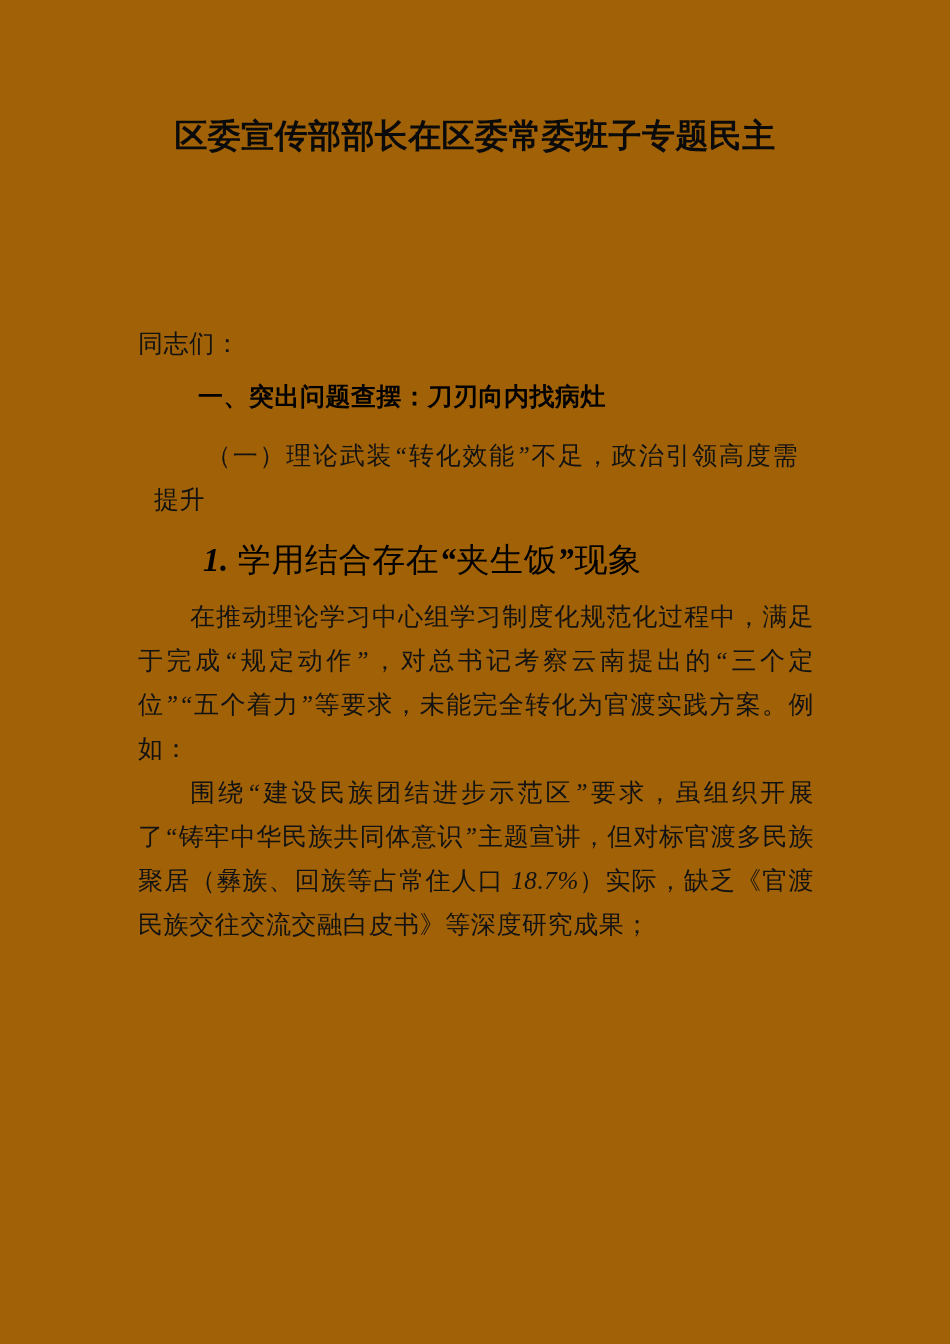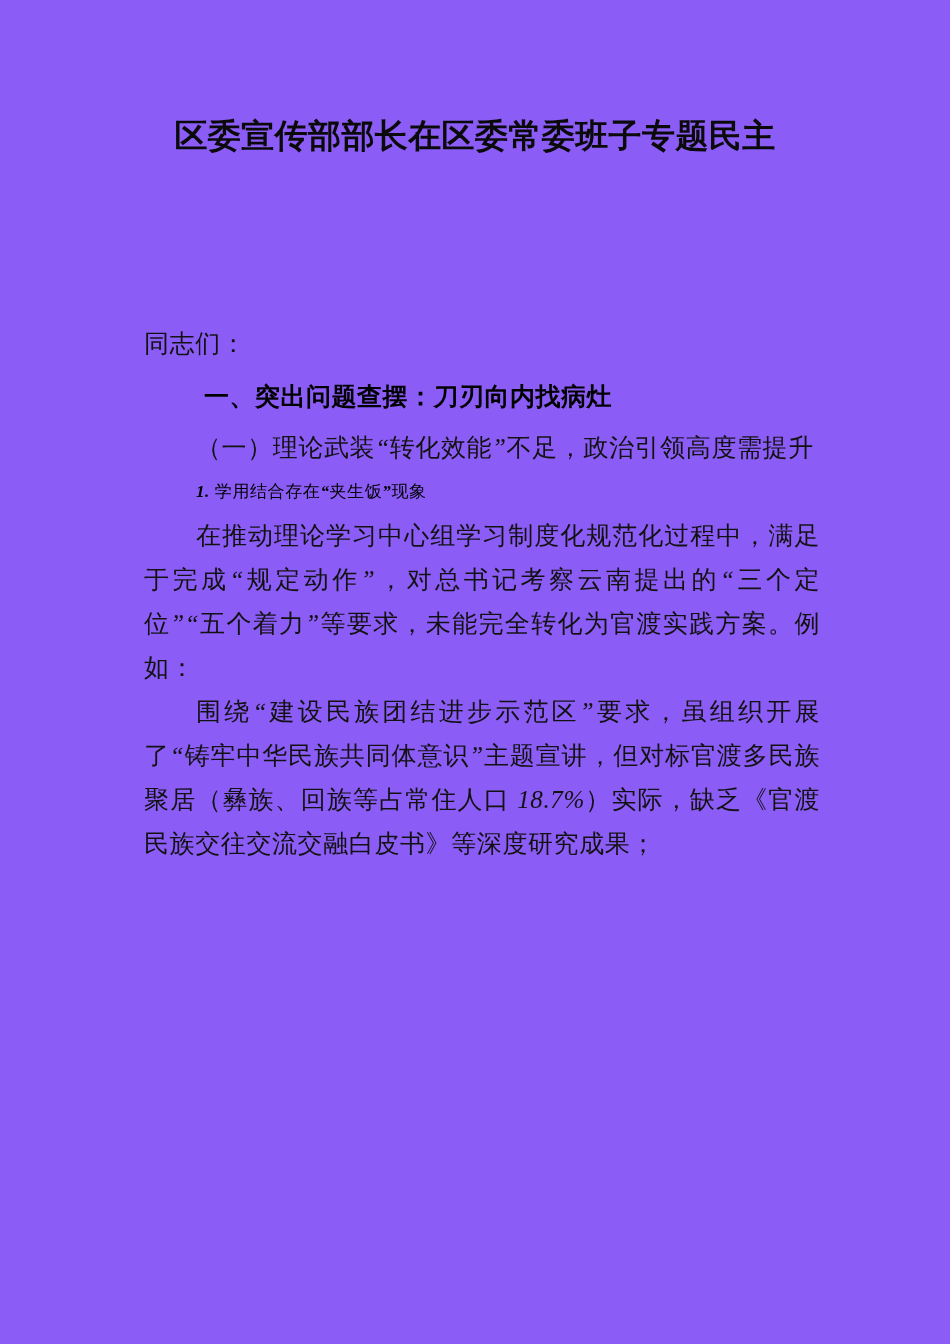--- a/index.html
+++ b/index.html
@@ -14,21 +14,21 @@
     overflow: hidden;
     font-family: "Liberation Serif", "DejaVu Serif", serif;
     color: #000000;
     -webkit-font-smoothing: antialiased;
   }
 
   .page {
     position: relative;
     width: 950px;
     height: 1344px;
-    background: #8b5cf6;
+    background: #a16207;
     box-sizing: border-box;
   }
 
   
   .doc-title {
     position: absolute;
     left: 0;
     top: 104px;
     width: 950px;
     text-align: center;
@@ -40,21 +40,21 @@
     color: #0a0a0a;
   }
   .doc-title .tline {
     display: block;
     white-space: nowrap;
   }
 
   
   .body-col {
     position: absolute;
-    left: 144px;
+    left: 138px;
     top: 322px;
     width: 676px;
   }
 
   .p {
     margin: 0;
     font-family: "Liberation Serif", "DejaVu Serif", serif;
     font-size: 25px;
     line-height: 44px;
     text-align: justify;
@@ -83,39 +83,39 @@
     font-size: 25px;
     line-height: 44px;
     letter-spacing: 0.5px;
     text-indent: 52px;
     color: #000000;
     font-style: normal;
   }
 
   
   .h2cn {
-    margin: 0;
+    margin: 16px;
     font-family: "Liberation Serif", "DejaVu Serif", serif;
     font-size: 25px;
     line-height: 44px;
     letter-spacing: 0.6px;
     text-indent: 52px;
     text-align: justify;
     text-justify: inter-ideograph;
     color: #121212;
     font-style: italic;
     font-synthesis: none;
   }
 
   
   .h3cn {
-    margin: 0;
+    margin: 13px;
     font-family: "Liberation Serif", "DejaVu Serif", serif;
     font-weight: 700;
-    font-size: 17px;
+    font-size: 33px;
     line-height: 44px;
     letter-spacing: 0.6px;
     text-indent: 52px;
     color: #000000;
     font-style: italic;
     font-synthesis: none;
   }
 </style>
 </head>
 <body>

